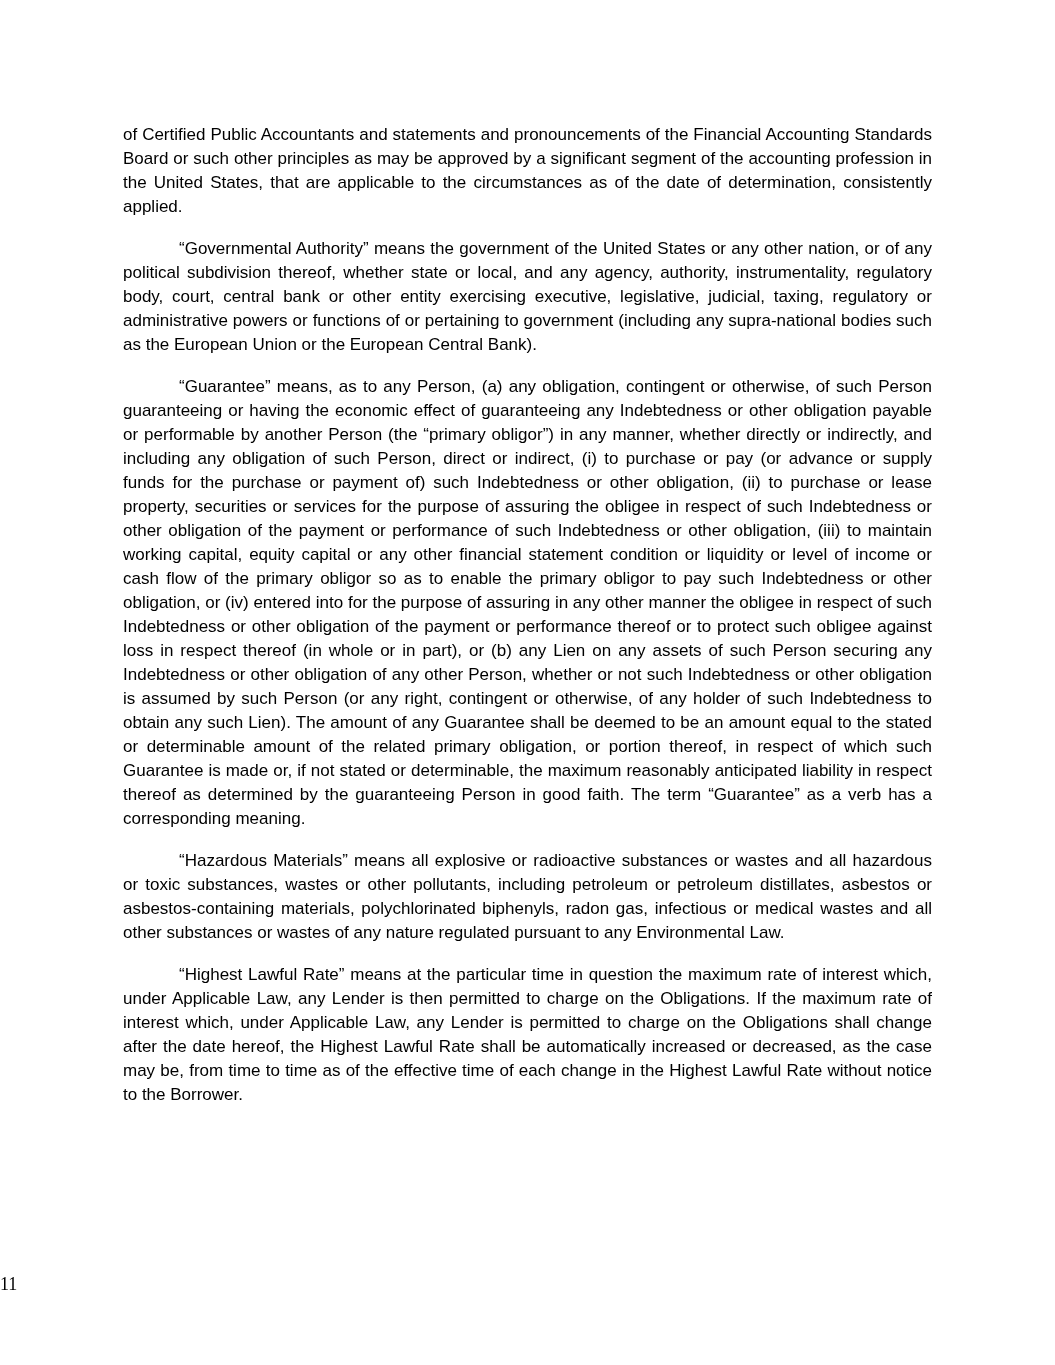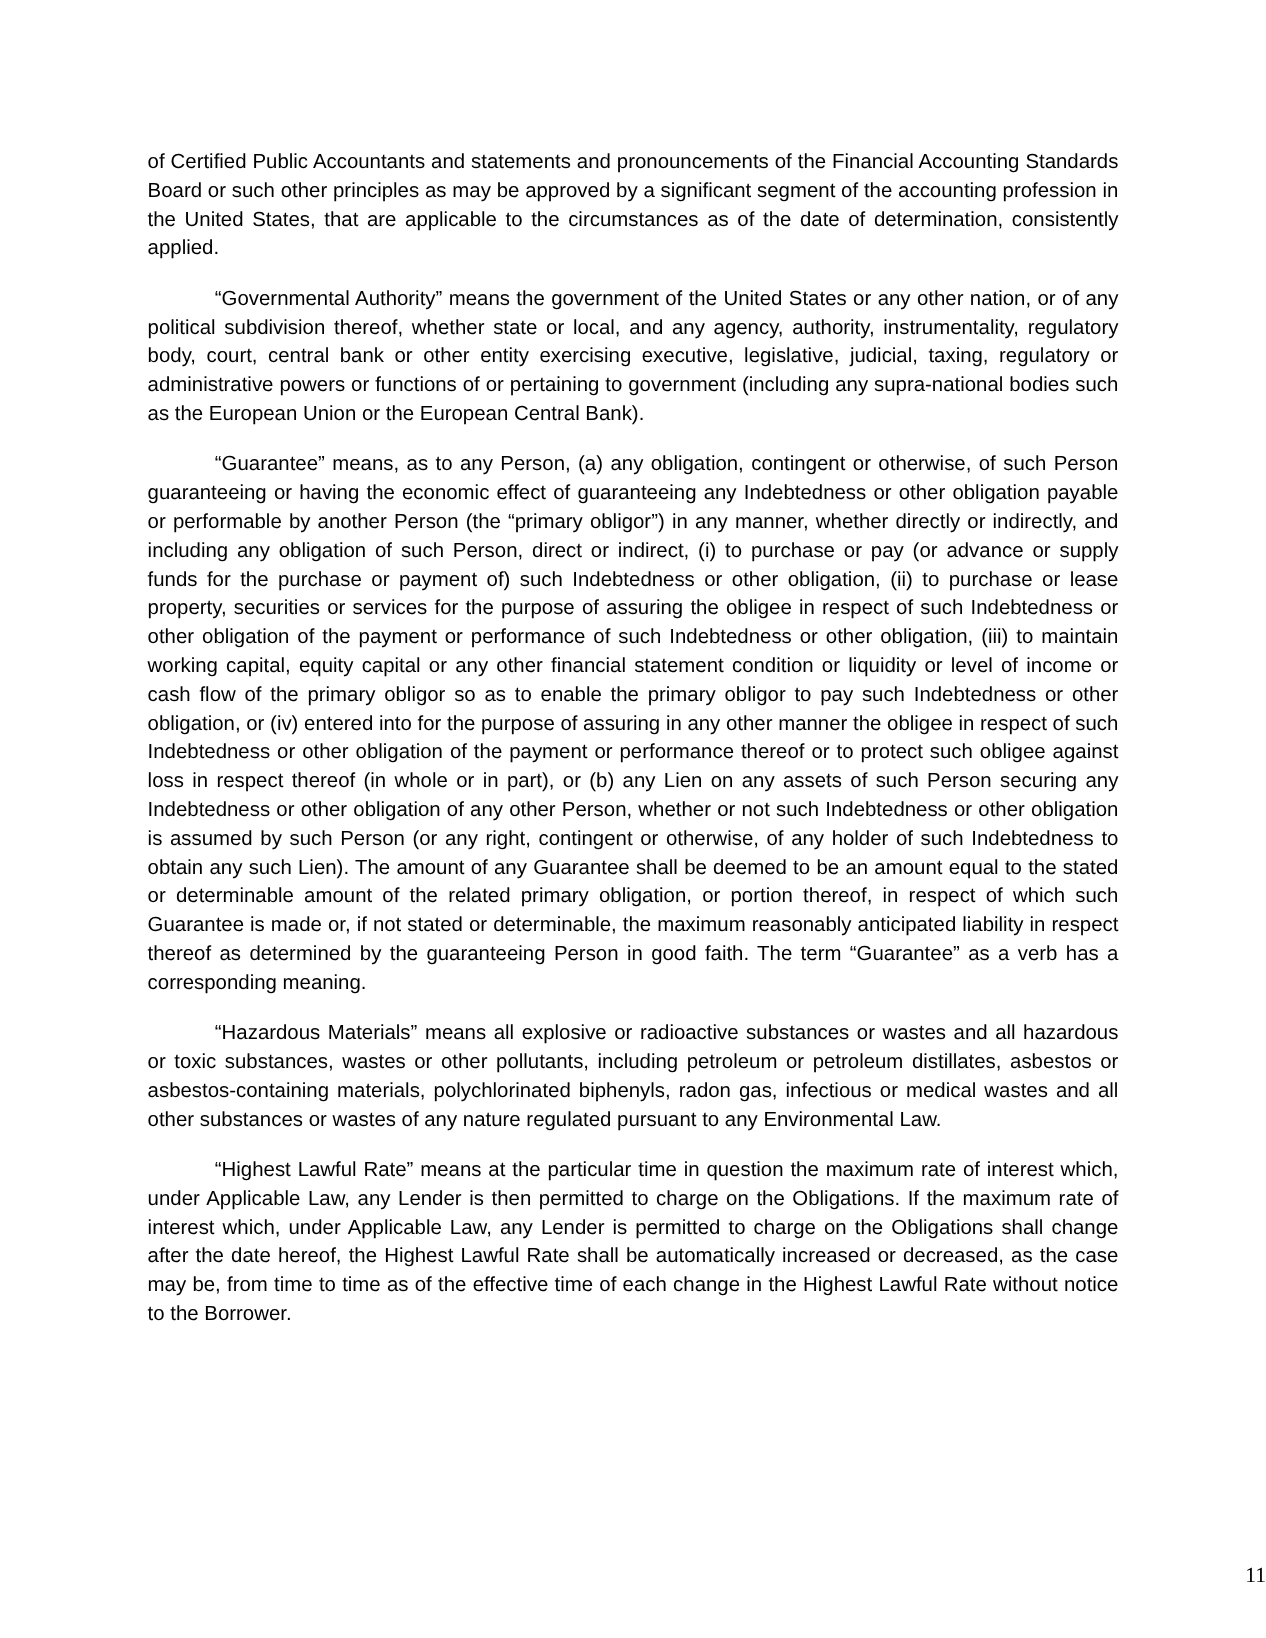--- a/index.html
+++ b/index.html
@@ -25,24 +25,24 @@
     margin: 0 0 18px 0;
     text-align: justify;
   }
   .doc-body p.indent {
     text-indent: 56px;
   }
   .u {
   }
   .page-number {
     position: absolute;
-    top: 1300px;
+    top: 1272px;
     left: 0;
     width: 100%;
-    text-align: right;
+    text-align: left;
     text-indent: 0;
     font-family: "Liberation Serif", serif;
     font-size: 18px;
     color: #000000;
   }
 </style>
 </head>
 <body>
 
 <div class="page">

